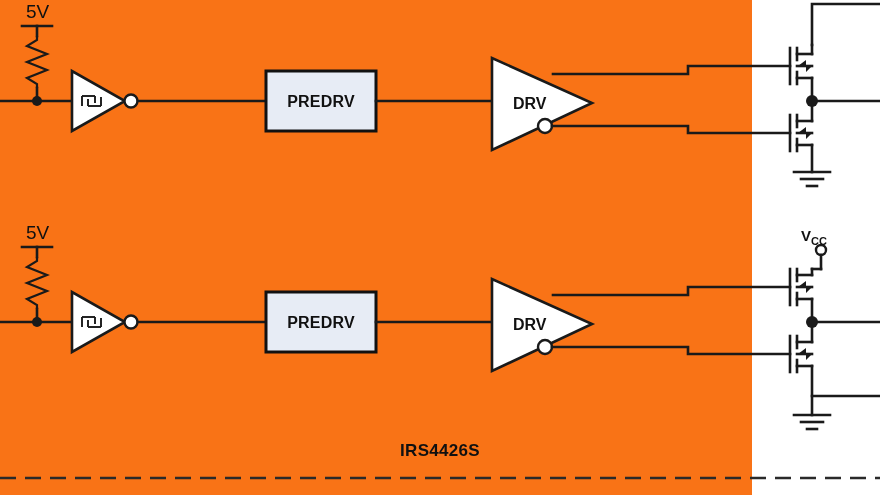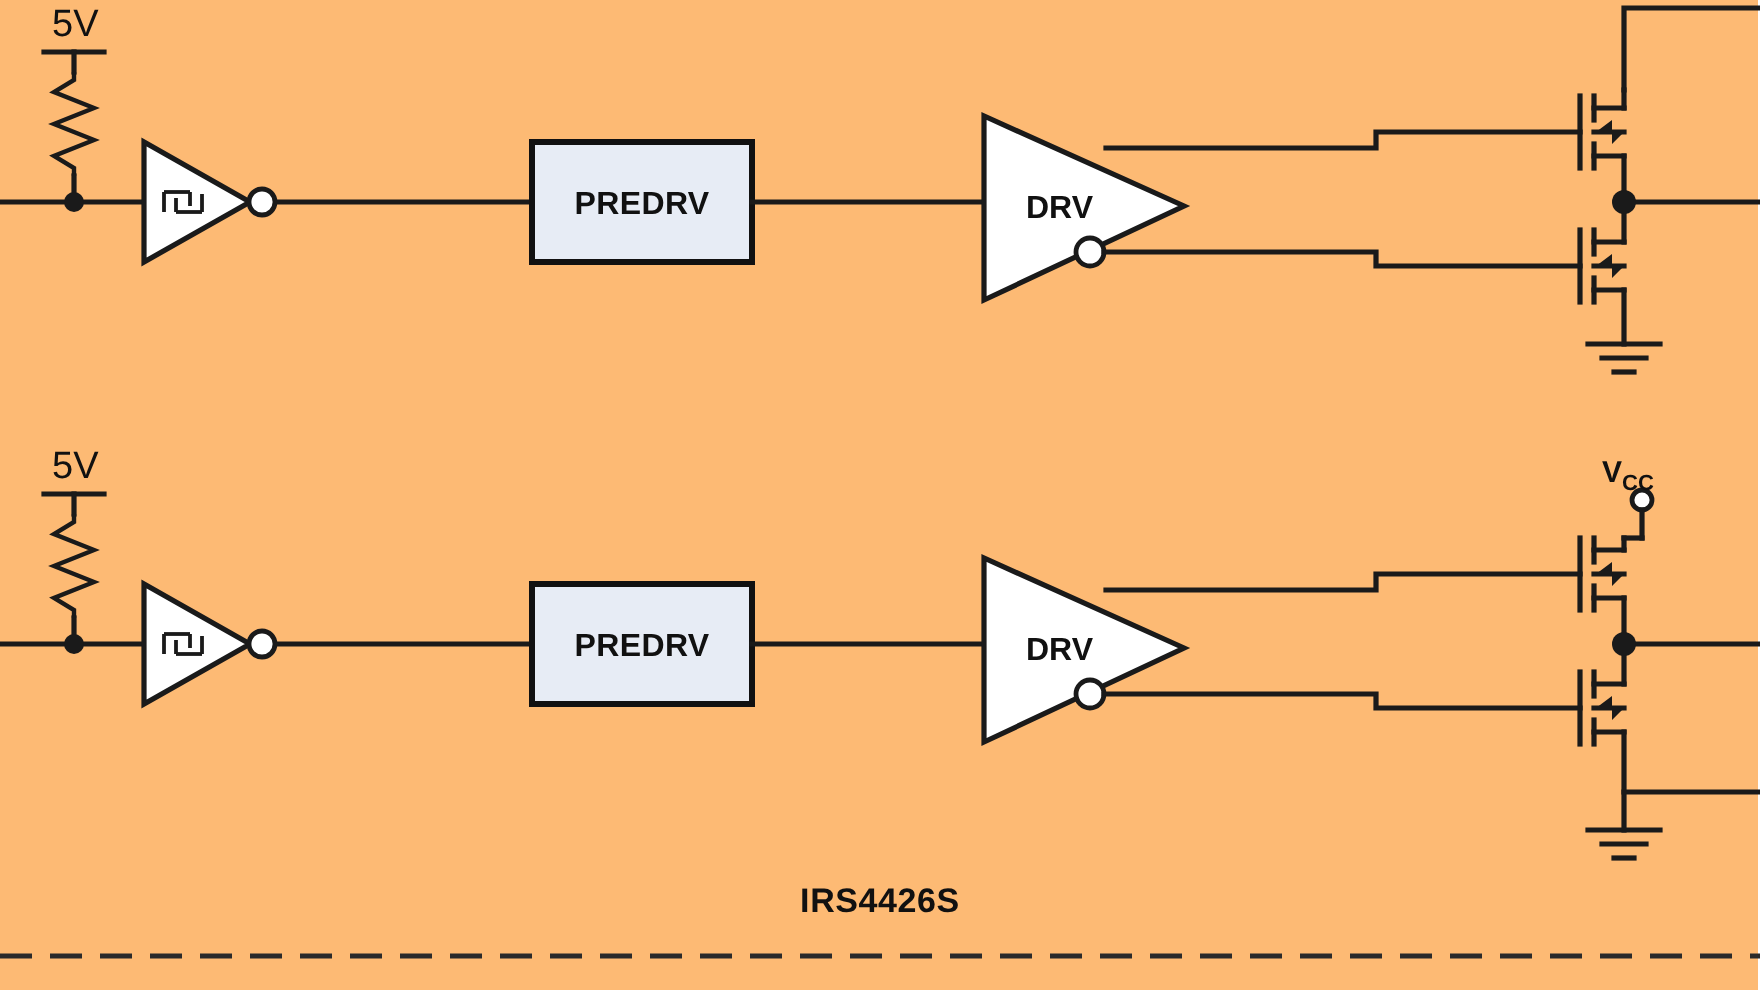--- a/index.html
+++ b/index.html
@@ -1,18 +1,18 @@
 <!DOCTYPE html>
 <html><head>
 <meta charset="utf-8">
 <style>
   html,body{margin:0;padding:0;background:#ffffff;}
   body{width:880px;height:495px;overflow:hidden;
        font-family:"Liberation Sans", sans-serif;}
-  #stage{position:relative;width:879px;height:495px;background:#fdba74;}
+  #stage{position:relative;width:752px;height:495px;background:#f97316;}
   svg#schematic{position:absolute;left:0;top:0;width:880px;height:495px;display:block;}
   .wire{stroke:#1a1a1a;stroke-width:2.6;fill:none;stroke-linecap:square;}
   .wire-thin{stroke:#1a1a1a;stroke-width:2.2;fill:none;}
   .shape{stroke:#1a1a1a;stroke-width:2.6;fill:#ffffff;}
   .bubble{stroke:#1a1a1a;stroke-width:2.4;fill:#ffffff;}
   .dot{fill:#1a1a1a;}
   .solidblk{fill:#1a1a1a;stroke:none;}
   .dashline{stroke:#2a2a2a;stroke-width:2.4;fill:none;
             stroke-dasharray:16 9;stroke-linecap:butt;}
   .txt{font-family:"Liberation Sans", sans-serif;fill:#111;}

